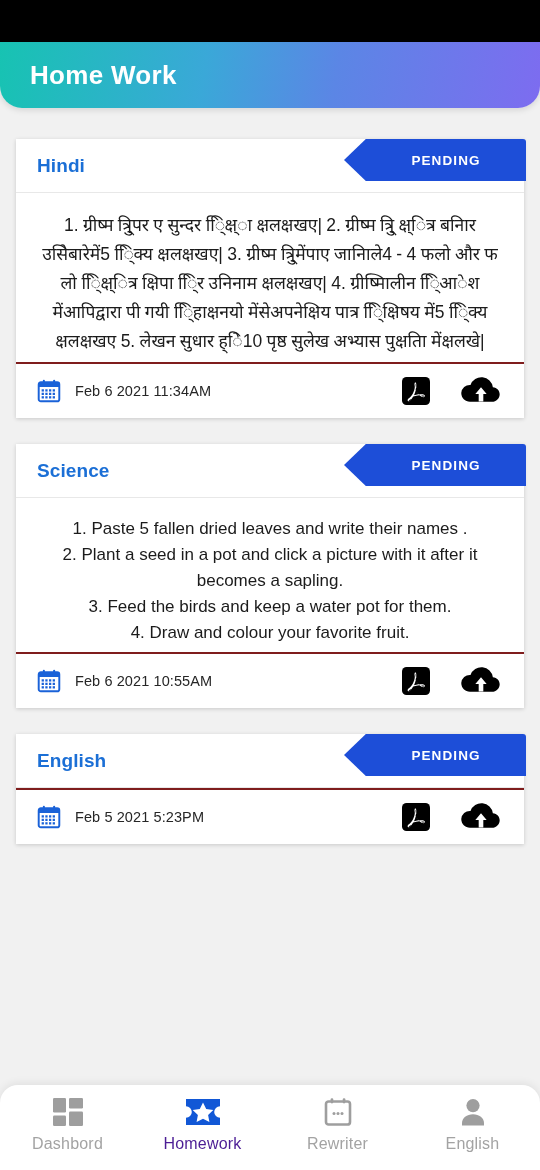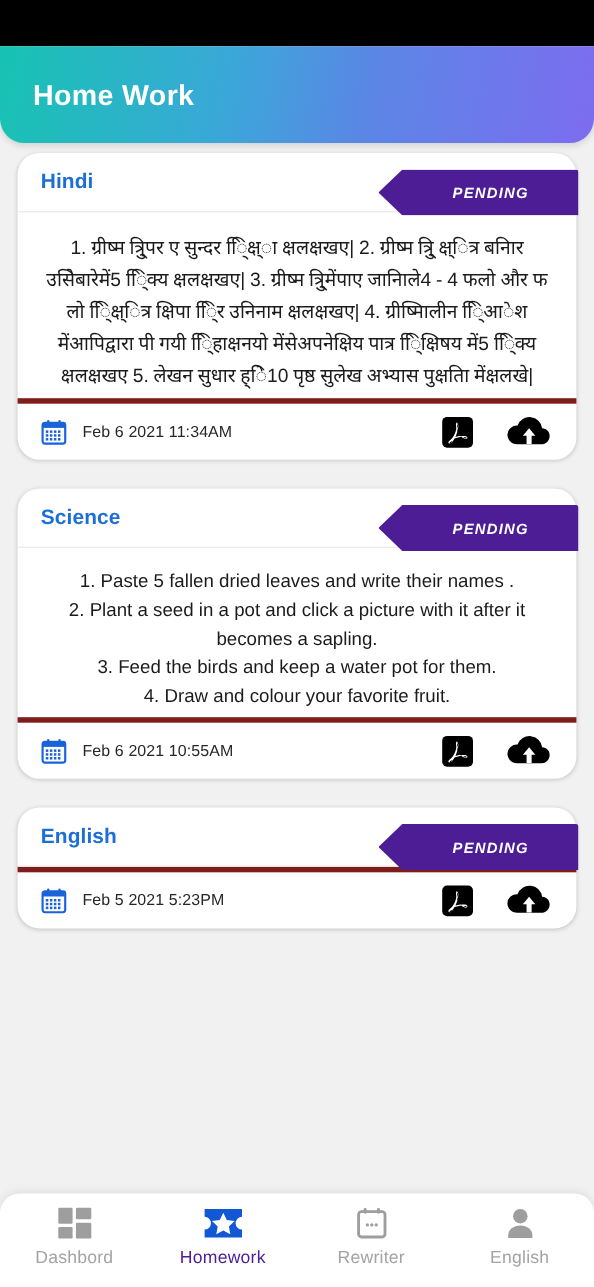--- a/index.html
+++ b/index.html
@@ -18,21 +18,21 @@
 
   
   .status-bar {
     height: 42px;
     background: #000000;
     width: 100%;
   }
 
   
   .app-bar {
-    height: 88px;
+    height: 66px;
     background: linear-gradient(100deg, #17c3b2 0%, #3aa8d8 38%, #5b86e5 62%, #7d6cf0 100%);
     border-bottom-left-radius: 22px;
     border-bottom-right-radius: 22px;
     display: flex;
     align-items: center;
     padding-left: 30px;
     box-shadow: 0 2px 6px rgba(0,0,0,0.12);
     position: relative;
     z-index: 5;
   }
@@ -50,21 +50,21 @@
     left: 0;
     right: 0;
     bottom: 85px;
     padding: 14px 16px 10px 16px;
     overflow: hidden;
   }
 
   
   .card {
     background: #ffffff;
-    border-radius: 20px;
+    border-radius: 0;
     box-shadow: 0 1px 4px rgba(0,0,0,0.17);
     margin-bottom: 26px;
     position: relative;
     overflow: visible;
   }
   .card-head {
     height: 54px;
     display: flex;
     align-items: center;
     position: relative;
@@ -75,56 +75,55 @@
     font-size: 19px;
     font-weight: bold;
     color: #1b6fd6;
     letter-spacing: 0.1px;
   }
 
   
   .status-ribbon {
     position: absolute;
     right: -2px;
-    top: 15px;
+    top: 0;
     height: 42px;
     width: 182px;
-    background: #4c1d95;
+    background: #1d4ed8;
     color: #ffffff;
     font-size: 13.5px;
     font-weight: bold;
     letter-spacing: 1.1px;
     display: flex;
     align-items: center;
     justify-content: center;
     padding-left: 22px;
     clip-path: polygon(0% 50%, 12% 0%, 100% 0%, 100% 100%, 12% 100%);
     border-top-right-radius: 3px;
-    font-style: italic;
   }
 
   
   .card-body {
     padding: 18px 20px 6px 20px;
     min-height: 110px;
     text-align: center;
   }
   .card-body p {
     font-size: 17px;
     line-height: 26px;
     color: #1b1b1b;
   }
   .card-body.devanagari p {
     font-size: 17.5px;
     line-height: 29px;
     word-spacing: -0.5px;
   }
 
   .card-foot {
-    border-top: 5px solid #7f1d1d;
+    border-top: 2px solid #7f1d1d;
     height: 56px;
     display: flex;
     align-items: center;
     padding: 0 22px 0 20px;
   }
   .date-text {
     font-size: 14.5px;
     color: #262626;
     margin-left: 13px;
     letter-spacing: 0.1px;

